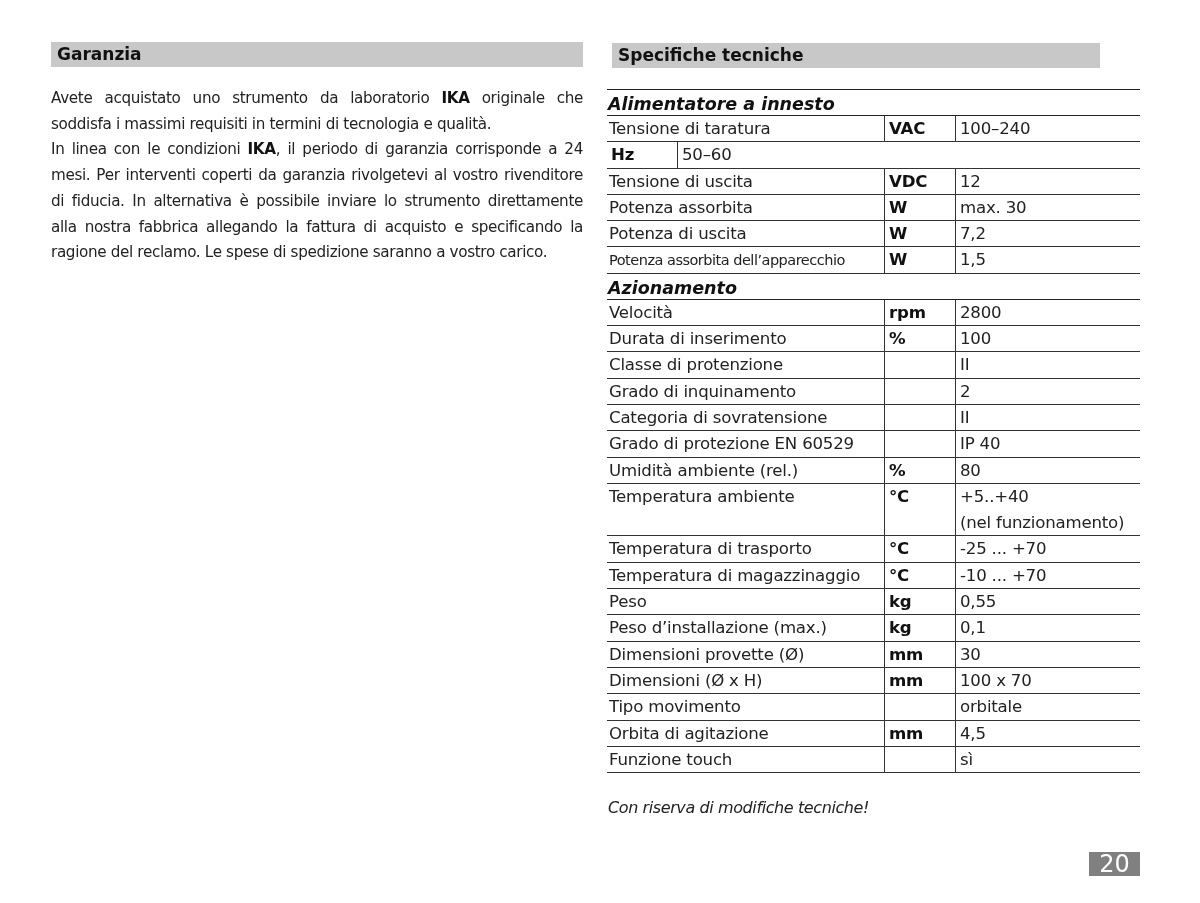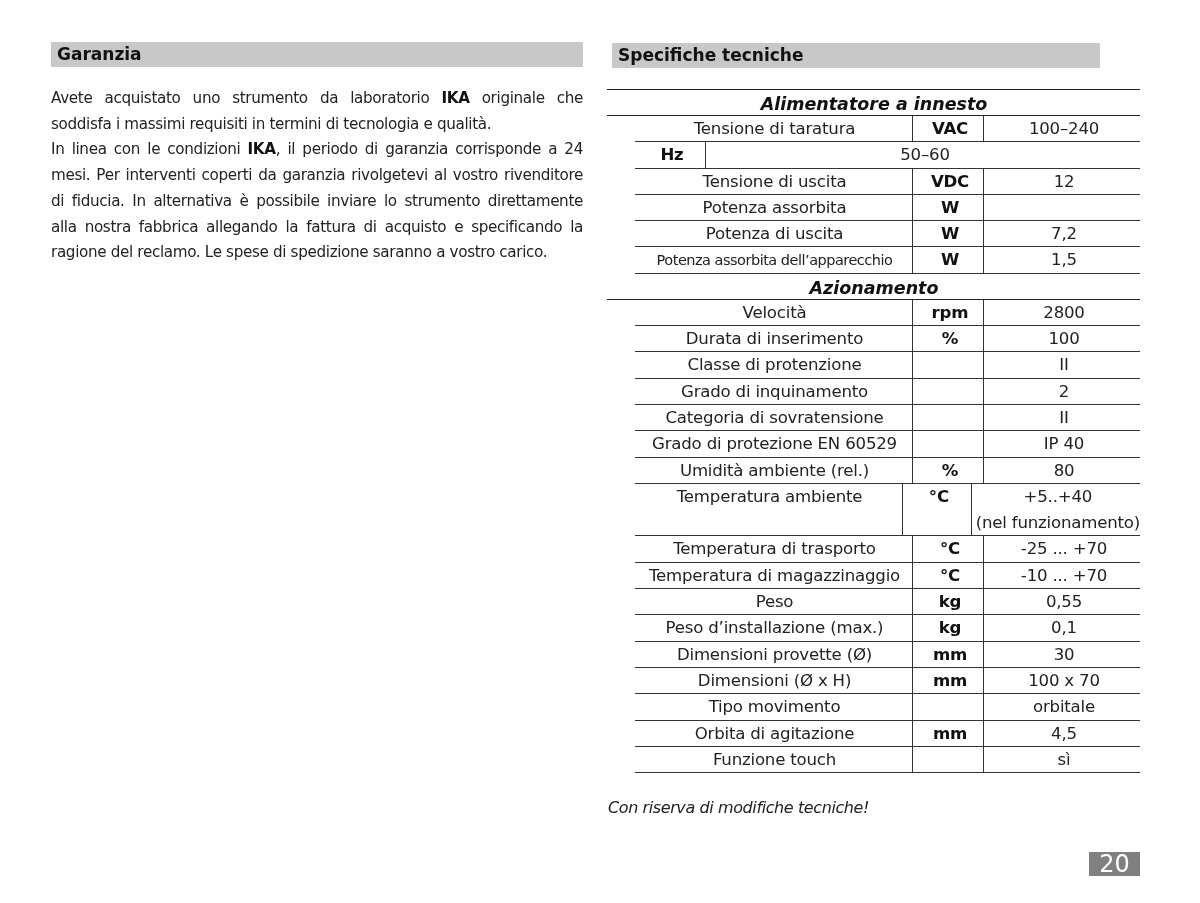--- a/index.html
+++ b/index.html
@@ -10,25 +10,25 @@
          font-size:17px; line-height:25px; padding-left:6px; color:#111; }
   #left-head { left:51px; top:42px; width:532px; }
   #right-head { left:612px; top:43px; width:488px; }
 
   #warranty-text { position:absolute; left:51px; top:86px; width:532px;
          font-family:"DejaVu Sans", sans-serif; font-size:15.2px; line-height:25.7px;
          text-align:justify; letter-spacing:-0.35px; word-spacing:0px; color:#222; }
   #warranty-text p { margin:0; }
   #warranty-text b { font-weight:bold; color:#111; }
 
-  #specs { position:absolute; left:607px; top:89px; width:533px; border-top:1.5px solid #222;text-align:center; }
+  #specs { position:absolute; left:607px; top:89px; width:533px; border-top:1.5px solid #222; }
   .section-title { height:25px; border-bottom:1.5px solid #222; font-weight:bold; font-style:italic;
          font-size:17.5px; line-height:28px; padding-left:1px; color:#111; }
   .row { display:flex; border-bottom:1.2px solid #333; height:25.3px; font-size:16.6px;
-         line-height:26px; color:#222; letter-spacing:-0.2px;margin-left:28px; }
+         line-height:26px; color:#222; letter-spacing:-0.2px; }
   .row.tall { height:51.6px; }
   .c-label { width:275px; padding-left:2px; border-right:1.2px solid #333; white-space:nowrap; overflow:hidden; }
   .c-label.small { font-size:14.5px; letter-spacing:-0.5px; }
   .c-unit { width:66px; padding-left:4px; border-right:1.2px solid #333; font-weight:bold; color:#111; }
   .c-val { flex:1; padding-left:4px; white-space:nowrap; }
   .c-val .line { display:block; }
 
   #footnote { position:absolute; left:608px; top:798px; font-style:italic; font-size:16px;
          letter-spacing:-0.4px; color:#222; }
   #page-number { position:absolute; left:1089px; top:852px; width:51px; height:24px; background:#808080;
@@ -68,20 +68,23 @@
     <div class="row">
       <div class="c-label">Tensione di uscita</div>
       <div class="c-unit">VDC</div>
       <div class="c-val">
         <span class="line">12</span>
       </div>
     </div>
     <div class="row">
       <div class="c-label">Potenza assorbita</div>
       <div class="c-unit">W</div>
+      <div class="c-val">
+        <span class="line">max. 30</span>
+      </div>
     </div>
     <div class="row">
       <div class="c-label">Potenza di uscita</div>
       <div class="c-unit">W</div>
       <div class="c-val">
         <span class="line">7,2</span>
       </div>
     </div>
     <div class="row">
       <div class="c-label small">Potenza assorbita dell’apparecchio</div>

